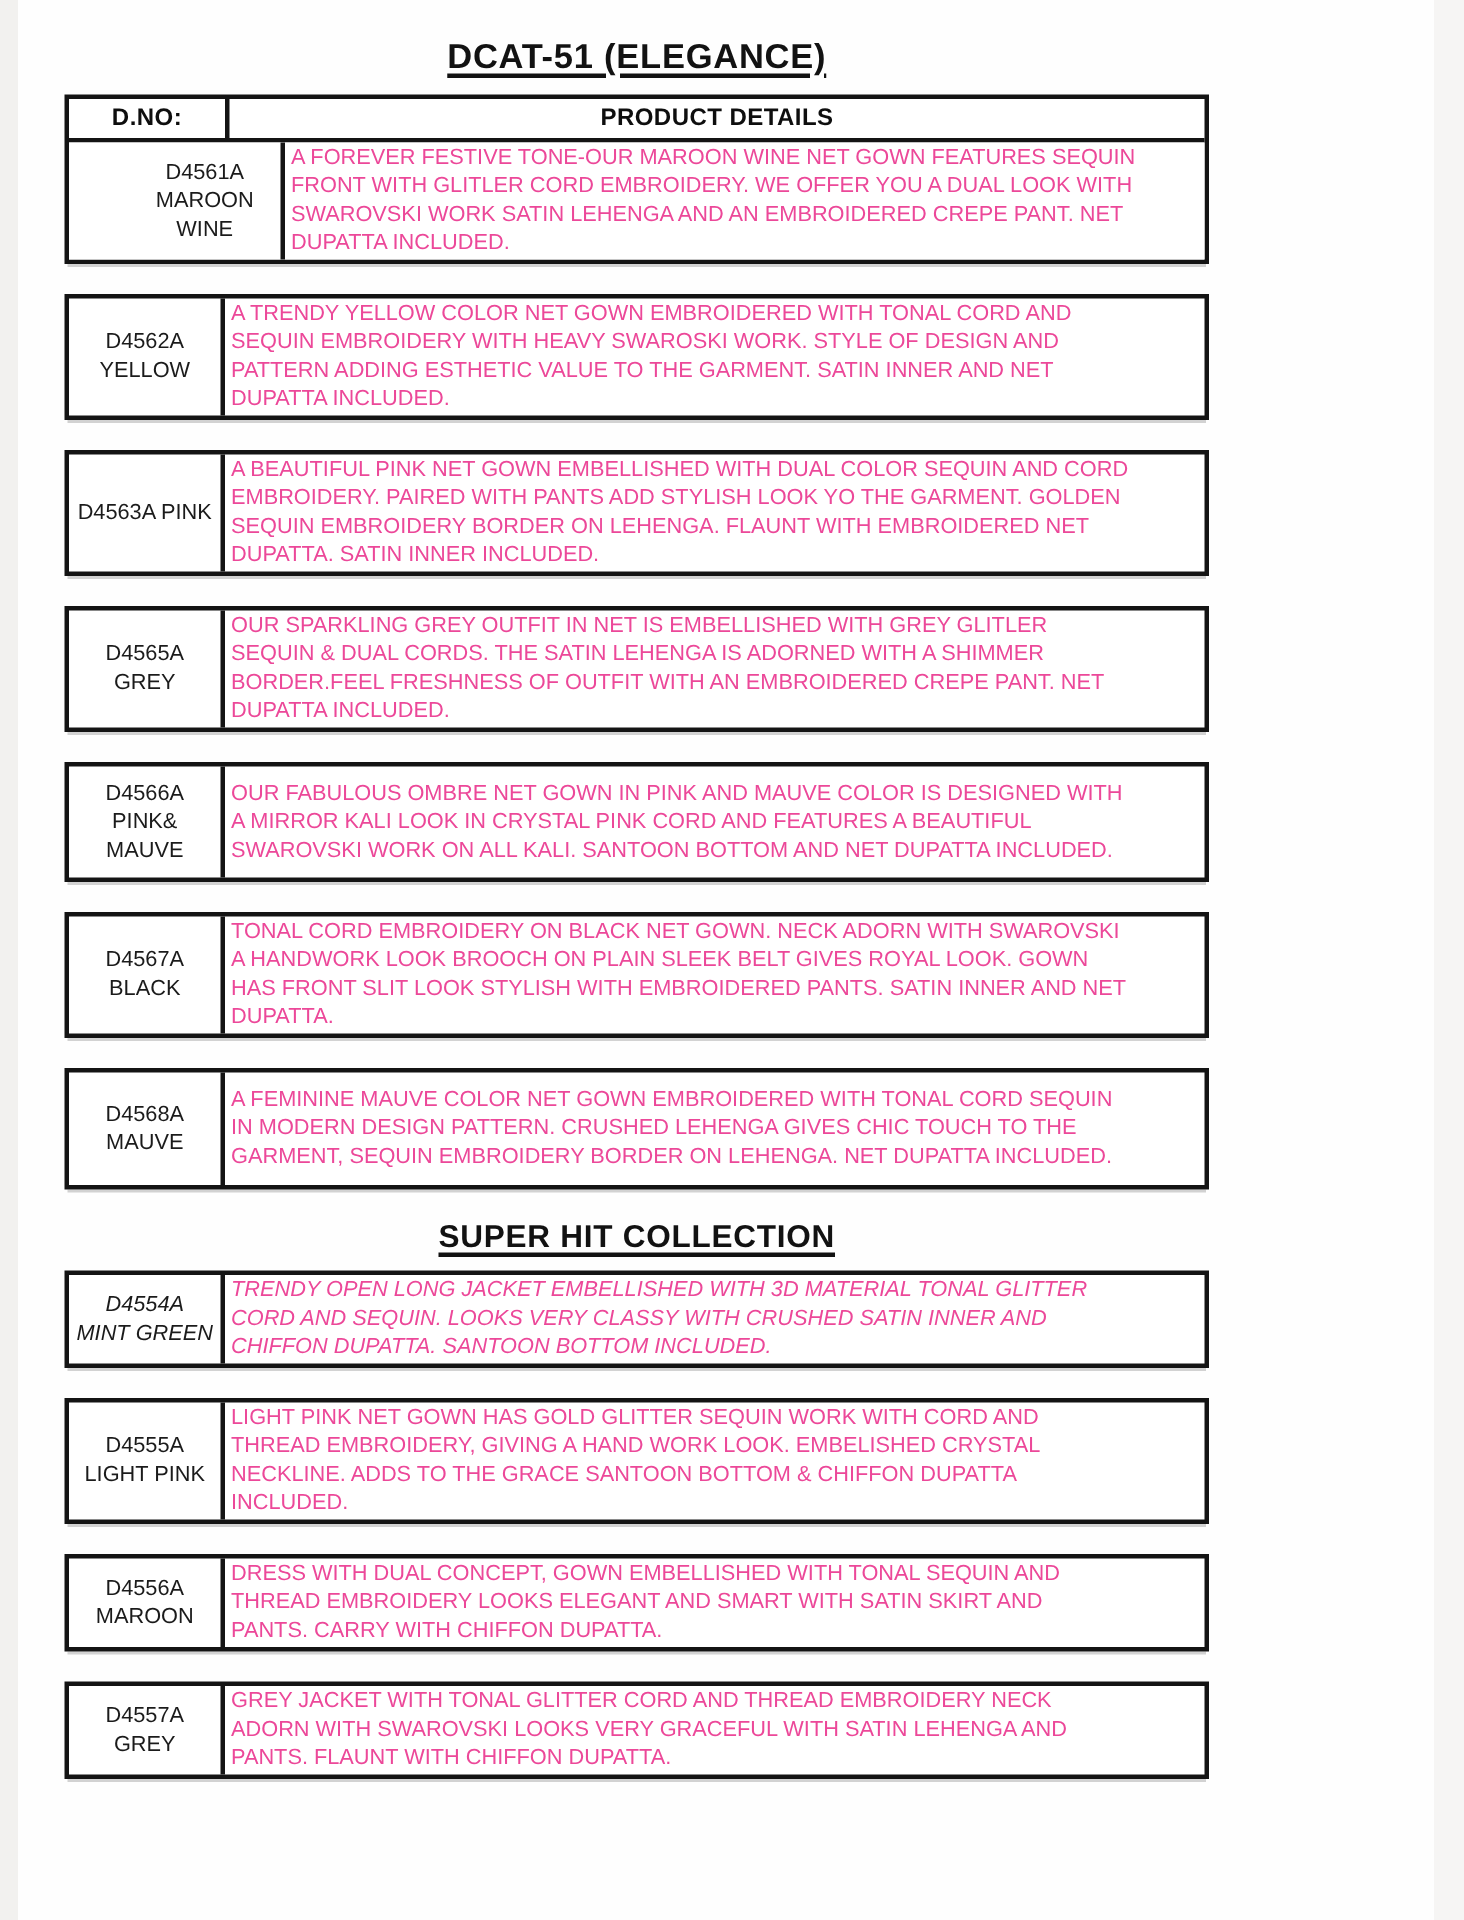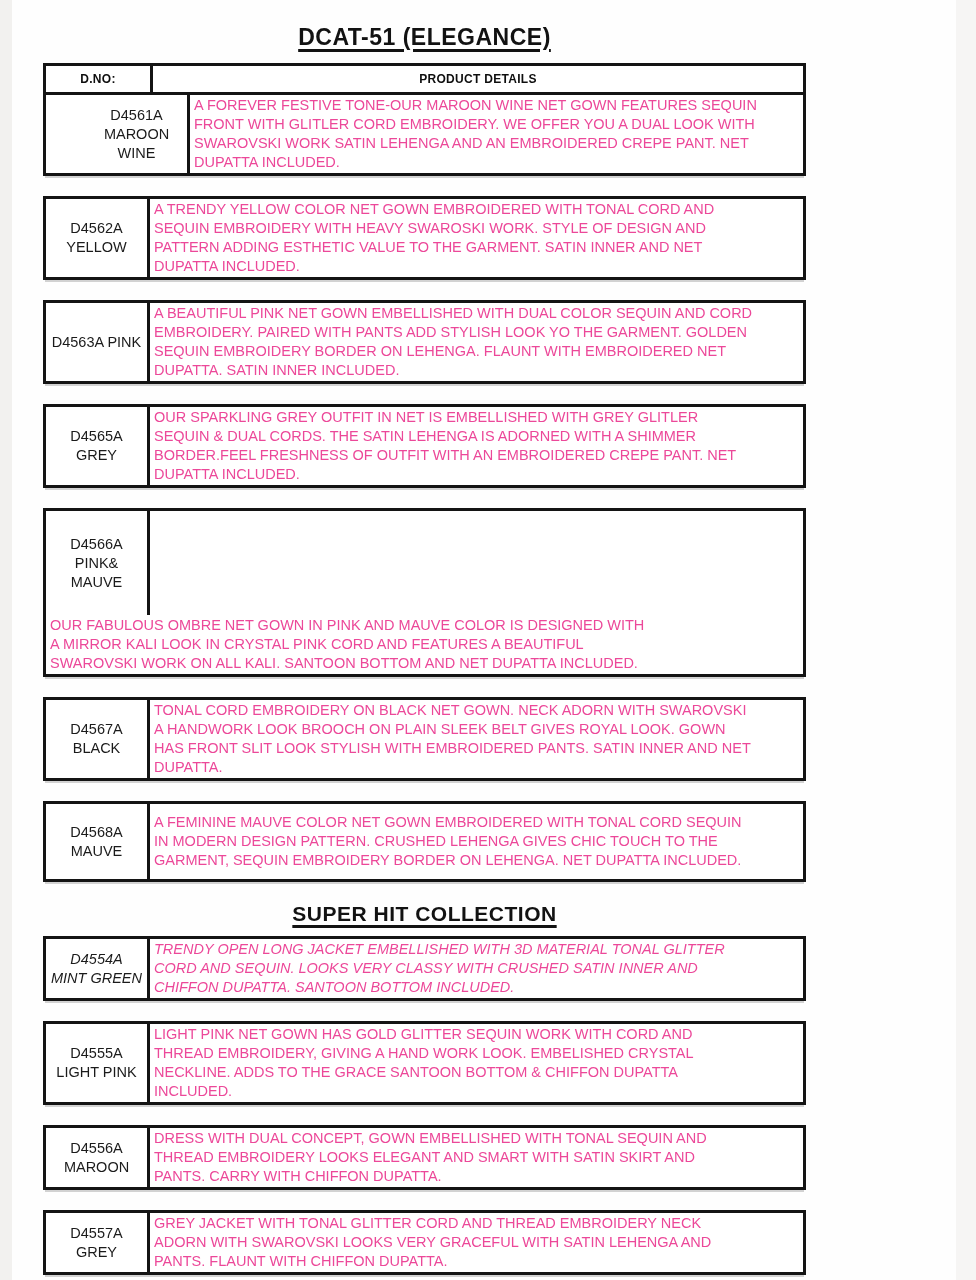--- a/index.html
+++ b/index.html
@@ -41,21 +41,21 @@
     margin-bottom:20px;
     background:#fff;
   }
   .hrow{
     display:flex;
     border-bottom:3px solid #141414;
     height:26px;
   }
   .hcell{
     display:flex;align-items:center;justify-content:center;
-    font-weight:bold;font-size:12px;color:#0e0e0e;
+    font-weight:bold;font-size:16px;color:#0e0e0e;
     letter-spacing:0.3px;
   }
   .hdno{width:104px;border-right:3px solid #141414;}
   .hdetails{flex:1;}
   .rowbox{
     display:flex;
     border:3px solid #141414;
     box-shadow:0 4px 0 -2px #d2d2d2;
     margin-bottom:20px;
     background:#fff;
@@ -134,21 +134,21 @@
 
   <div class="rowbox" style="min-height: 80px;">
     <div class="dno">D4565A
 GREY</div>
     <div class="details">OUR SPARKLING GREY OUTFIT IN NET IS EMBELLISHED WITH GREY GLITLER
 SEQUIN &amp; DUAL CORDS. THE SATIN LEHENGA IS ADORNED WITH A SHIMMER
 BORDER.FEEL FRESHNESS OF OUTFIT WITH AN EMBROIDERED CREPE PANT. NET
 DUPATTA INCLUDED.</div>
   </div>
 
-  <div class="rowbox" style="min-height: 80px; flex-direction: column;">
+  <div class="rowbox" style="min-height: 80px;">
     <div class="dno">D4566A
 PINK&amp;
 MAUVE</div>
     <div class="details">OUR FABULOUS OMBRE NET GOWN IN PINK AND MAUVE COLOR IS DESIGNED WITH
 A MIRROR KALI LOOK IN CRYSTAL PINK CORD AND FEATURES A BEAUTIFUL
 SWAROVSKI WORK ON ALL KALI. SANTOON BOTTOM AND NET DUPATTA INCLUDED.</div>
   </div>
 
   <div class="rowbox" style="min-height: 83px;">
     <div class="dno">D4567A

